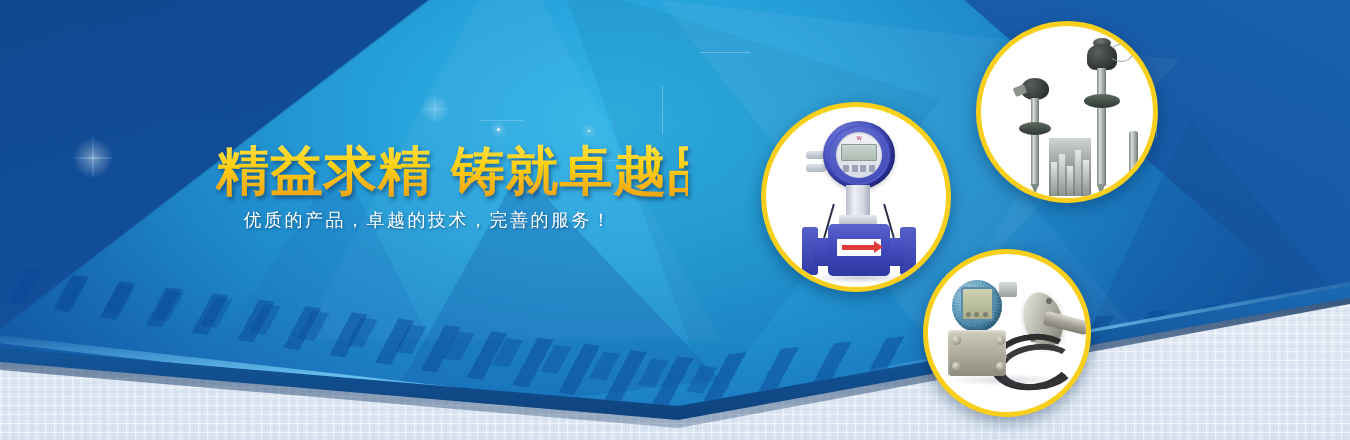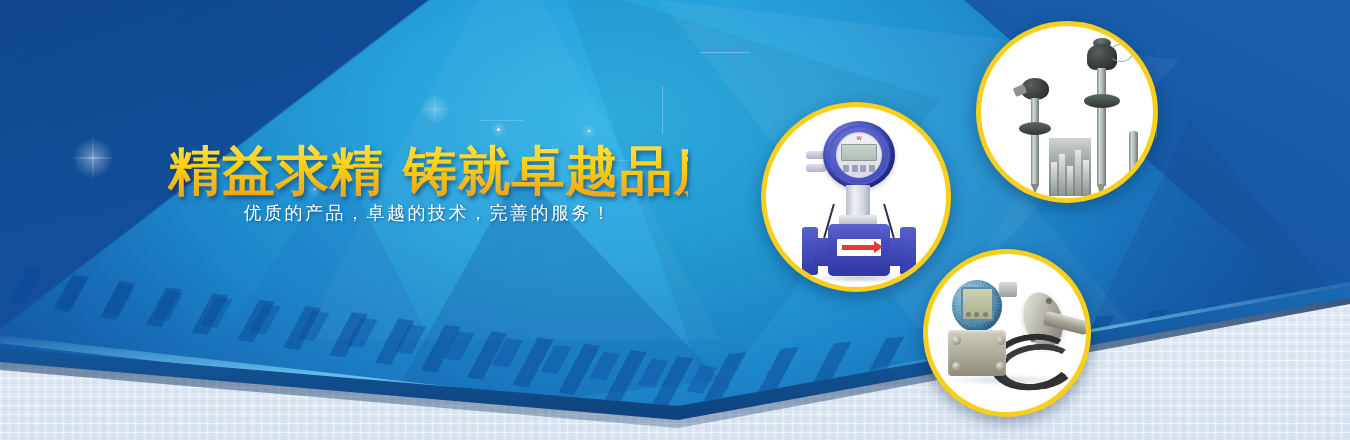--- a/index.html
+++ b/index.html
@@ -230,23 +230,24 @@
     font-weight: bold;
     line-height: 1.08;
     letter-spacing: 1px;
     white-space: nowrap;
     background: linear-gradient(to bottom, #ffe14a 0%, #ffd012 42%, #f6b217 78%, #eda310 100%);
     -webkit-background-clip: text;
     background-clip: text;
     color: transparent;
     -webkit-text-fill-color: transparent;
     filter: drop-shadow(2px 3px 2px rgba(8,45,95,0.55));
+    margin-left: 48px;
   }
   .subtitle {
-    margin-top: 2px;
+    margin-top: 9px;
     font-family: "DejaVu Sans", "Liberation Sans", sans-serif;
     font-size: 18px;
     font-weight: normal;
     color: #ffffff;
     letter-spacing: 2.5px;
     white-space: nowrap;
     text-shadow: 1px 1px 3px rgba(6,40,85,0.55);
     text-align: center;
   }
 

